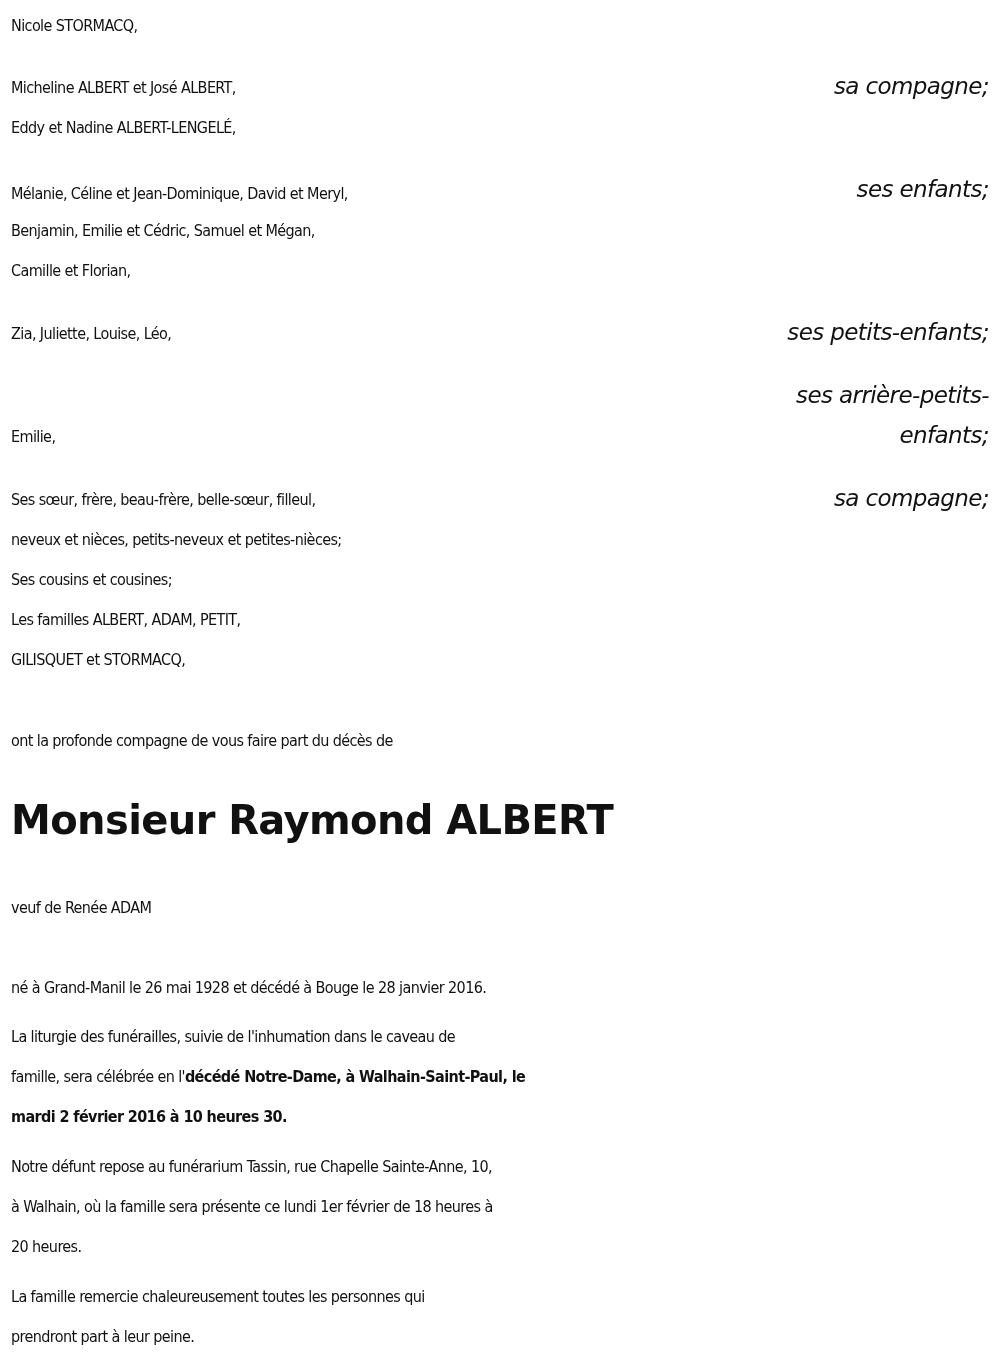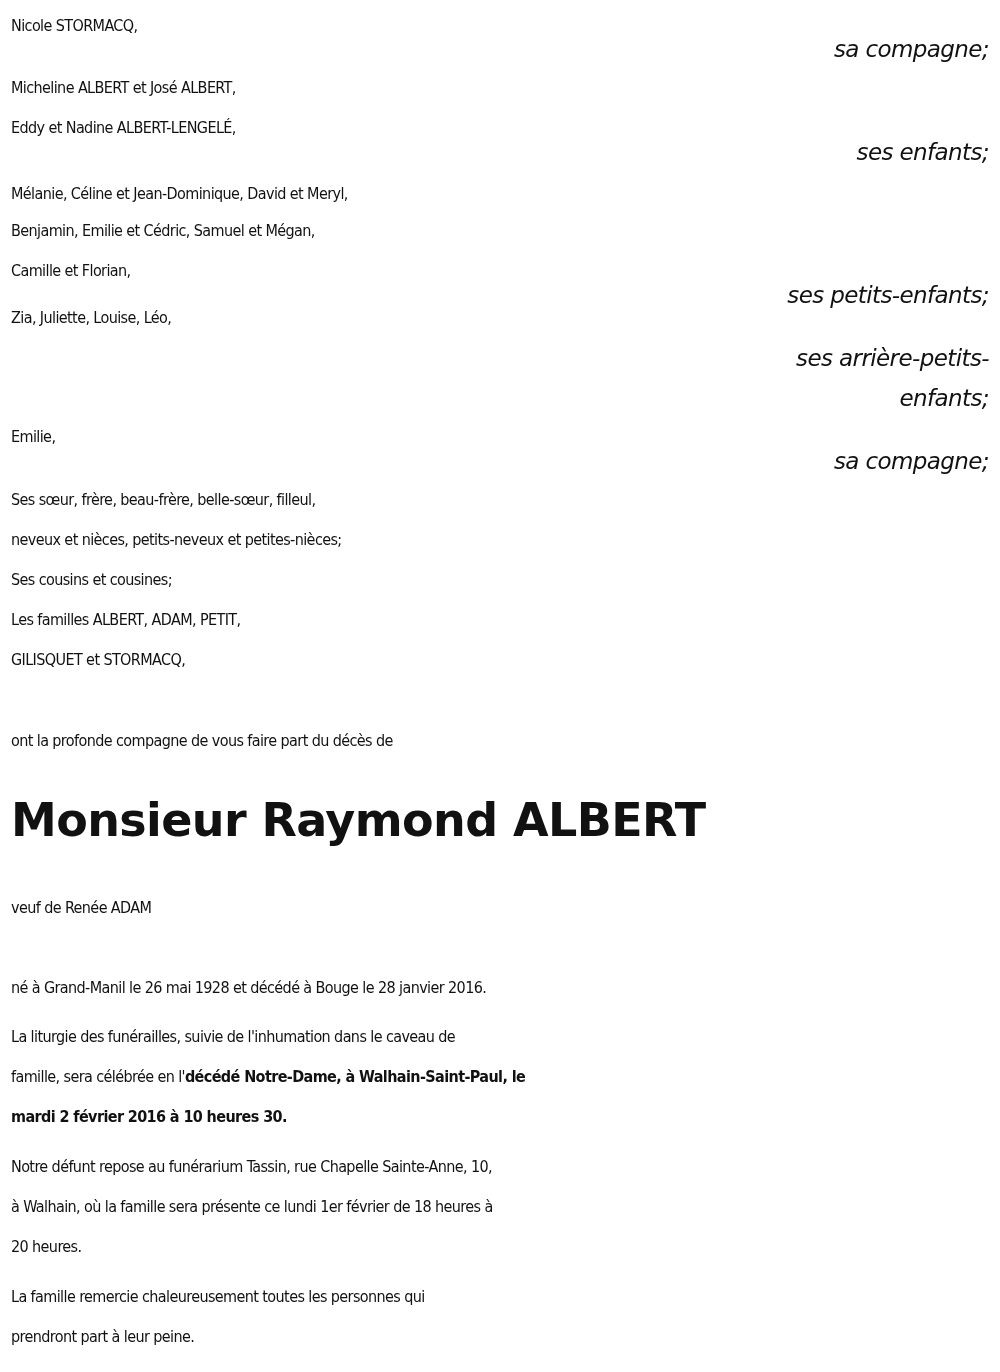--- a/index.html
+++ b/index.html
@@ -23,26 +23,27 @@
     }
     .right {
       position: absolute;
       right: 11px;
       white-space: nowrap;
       line-height: 32px;
       font-size: 23px;
       font-style: italic;
       letter-spacing: -0.6px;
       text-align: right;
+      margin-top: 37px;
     }
     .title {
       position: absolute;
       left: 11px;
       white-space: nowrap;
-      font-size: 46px;
+      font-size: 40px;
       font-weight: bold;
       line-height: 44px;
       letter-spacing: -0.6px;
     }
     .b { font-weight: bold; }
   </style>
 </head>
 <body>
 
 <div class="line" style="top:10px">Nicole STORMACQ,</div>
@@ -50,21 +51,21 @@
 
 <div class="line" style="top:72px">Micheline ALBERT et José ALBERT,</div>
 <div class="line" style="top:112px">Eddy et Nadine ALBERT-LENGELÉ,</div>
 <div class="right" style="top:136px">ses enfants;</div>
 
 <div class="line" style="top:178px">Mélanie, Céline et Jean-Dominique, David et Meryl,</div>
 <div class="line" style="top:215px">Benjamin, Emilie et Cédric, Samuel et Mégan,</div>
 <div class="line" style="top:255px">Camille et Florian,</div>
 <div class="right" style="top:279px">ses petits-enfants;</div>
 
-<div class="line" style="top:302px">Zia, Juliette, Louise, Léo,</div>
+<div class="line" style="top:318px">Zia, Juliette, Louise, Léo,</div>
 <div class="right" style="top:342px">ses arrière-petits-</div>
 <div class="right" style="top:382px">enfants;</div>
 
 <div class="line" style="top:421px">Emilie,</div>
 <div class="right" style="top:445px">sa compagne;</div>
 
 <div class="line" style="top:484px">Ses sœur, frère, beau-frère, belle-sœur, filleul,</div>
 <div class="line" style="top:524px">neveux et nièces, petits-neveux et petites-nièces;</div>
 <div class="line" style="top:564px">Ses cousins et cousines;</div>
 <div class="line" style="top:604px">Les familles ALBERT, ADAM, PETIT,</div>

